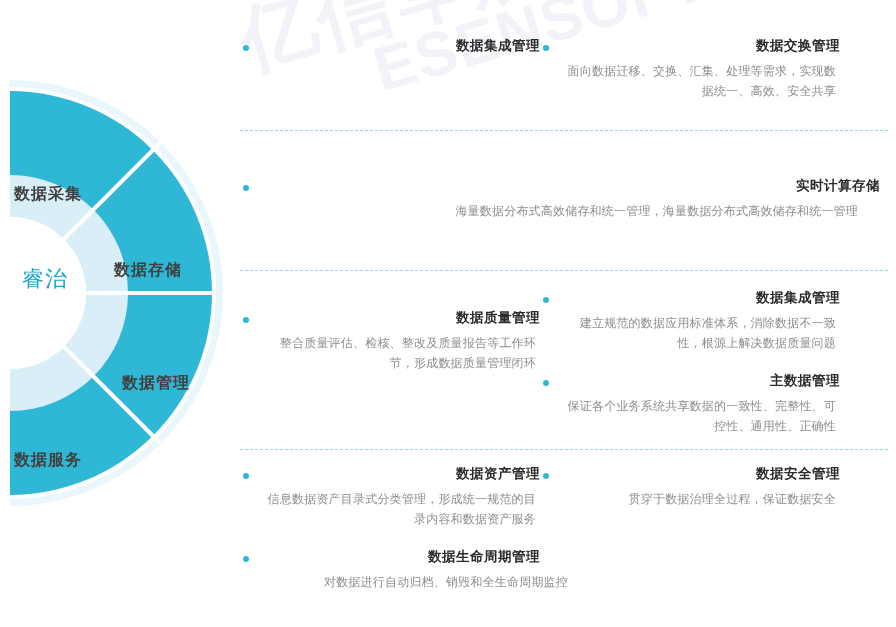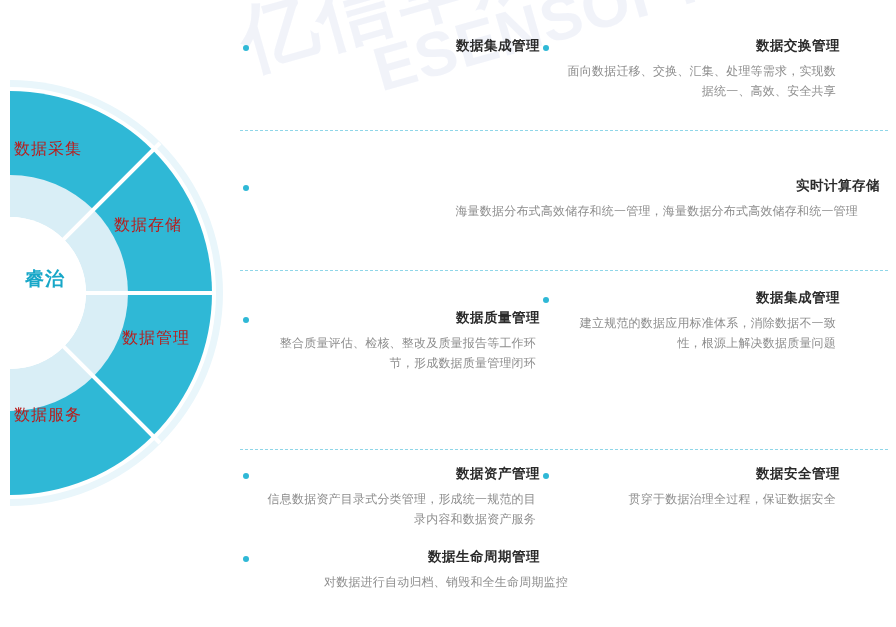--- a/index.html
+++ b/index.html
@@ -26,30 +26,30 @@
     letter-spacing:1px;line-height:64px;white-space:nowrap;
     margin-left:120px;margin-top:-6px;
   }
 
   
   #diagram{
     position:absolute;left:0px;top:0px;width:230px;height:627px;
   }
   #diagram svg{position:absolute;left:0;top:0;}
   .seg-label{
-    position:absolute;color:#b91c1c;font-size:16px;font-weight:normal;
-    letter-spacing:1px;white-space:nowrap;
+    position:absolute;color:#404040;font-size:16px;font-weight:bold;
+    letter-spacing:1px;white-space:nowrap;margin-top:45px;
   }
   #label-collect{left:14px;top:139px;}
   #label-storage{left:114px;top:215px;}
   #label-manage{left:122px;top:328px;}
   #label-service{left:14px;top:405px;}
   #center-label{
     position:absolute;left:22px;top:265px;width:46px;
-    color:#17a7c8;font-size:19px;font-weight:bold;
+    color:#17a7c8;font-size:22px;font-weight:normal;
     line-height:27px;text-align:center;letter-spacing:1px;
   }
 
   
   #content{
     position:absolute;left:240px;top:0;width:656px;height:627px;
   }
   .section{position:absolute;left:0;width:656px;}
   .divider{
     position:absolute;left:0;width:648px;height:0;
@@ -162,20 +162,25 @@
         <div class="item-title">数据质量管理</div>
         <div class="item-desc">整合质量评估、检核、整改及质量报告等工作环节，形成数据质量管理闭环</div>
       </div>
     </div>
     <div class="col col-right">
       <div class="item">
         <span class="bullet"></span>
         <div class="item-title">数据集成管理</div>
         <div class="item-desc">建立规范的数据应用标准体系，消除数据不一致性，根源上解决数据质量问题</div>
       </div>
+      <div class="item" style="margin-top:20px;">
+        <span class="bullet"></span>
+        <div class="item-title">主数据管理</div>
+        <div class="item-desc">保证各个业务系统共享数据的一致性、完整性、可控性、通用性、正确性</div>
+      </div>
     </div>
   </div>
 
   <div class="divider" style="top:449px;"></div>
 
   <div class="section" style="top:466px;">
     <div class="col col-left">
       <div class="item">
         <span class="bullet"></span>
         <div class="item-title">数据资产管理</div>

